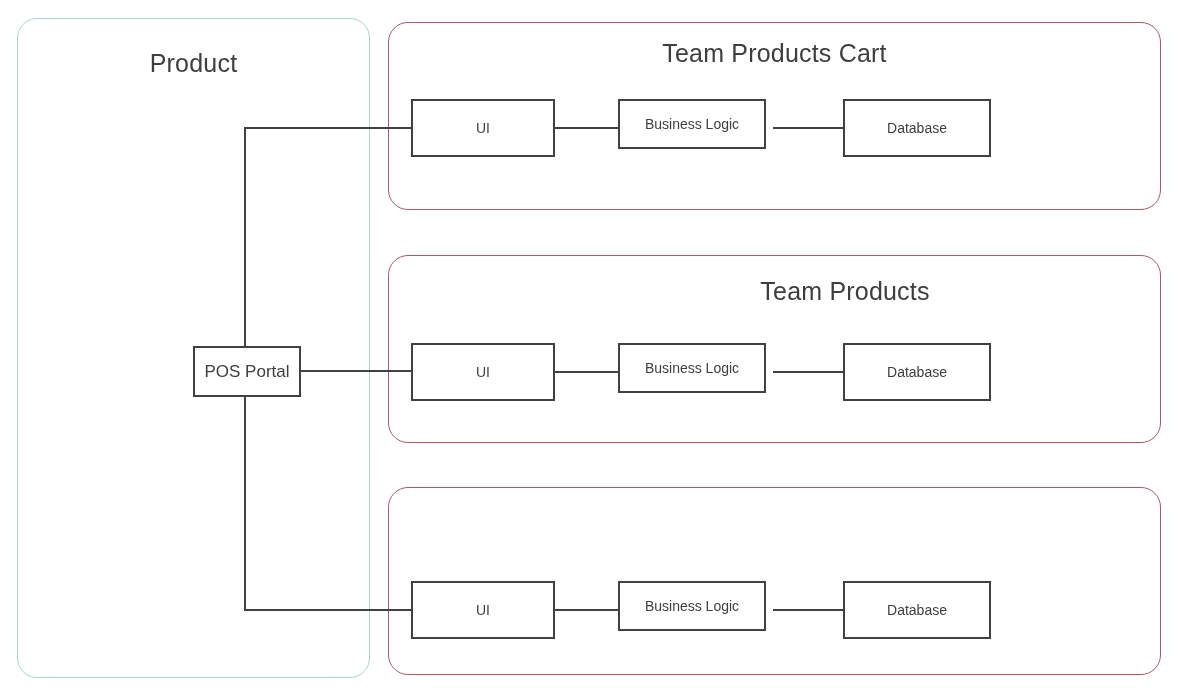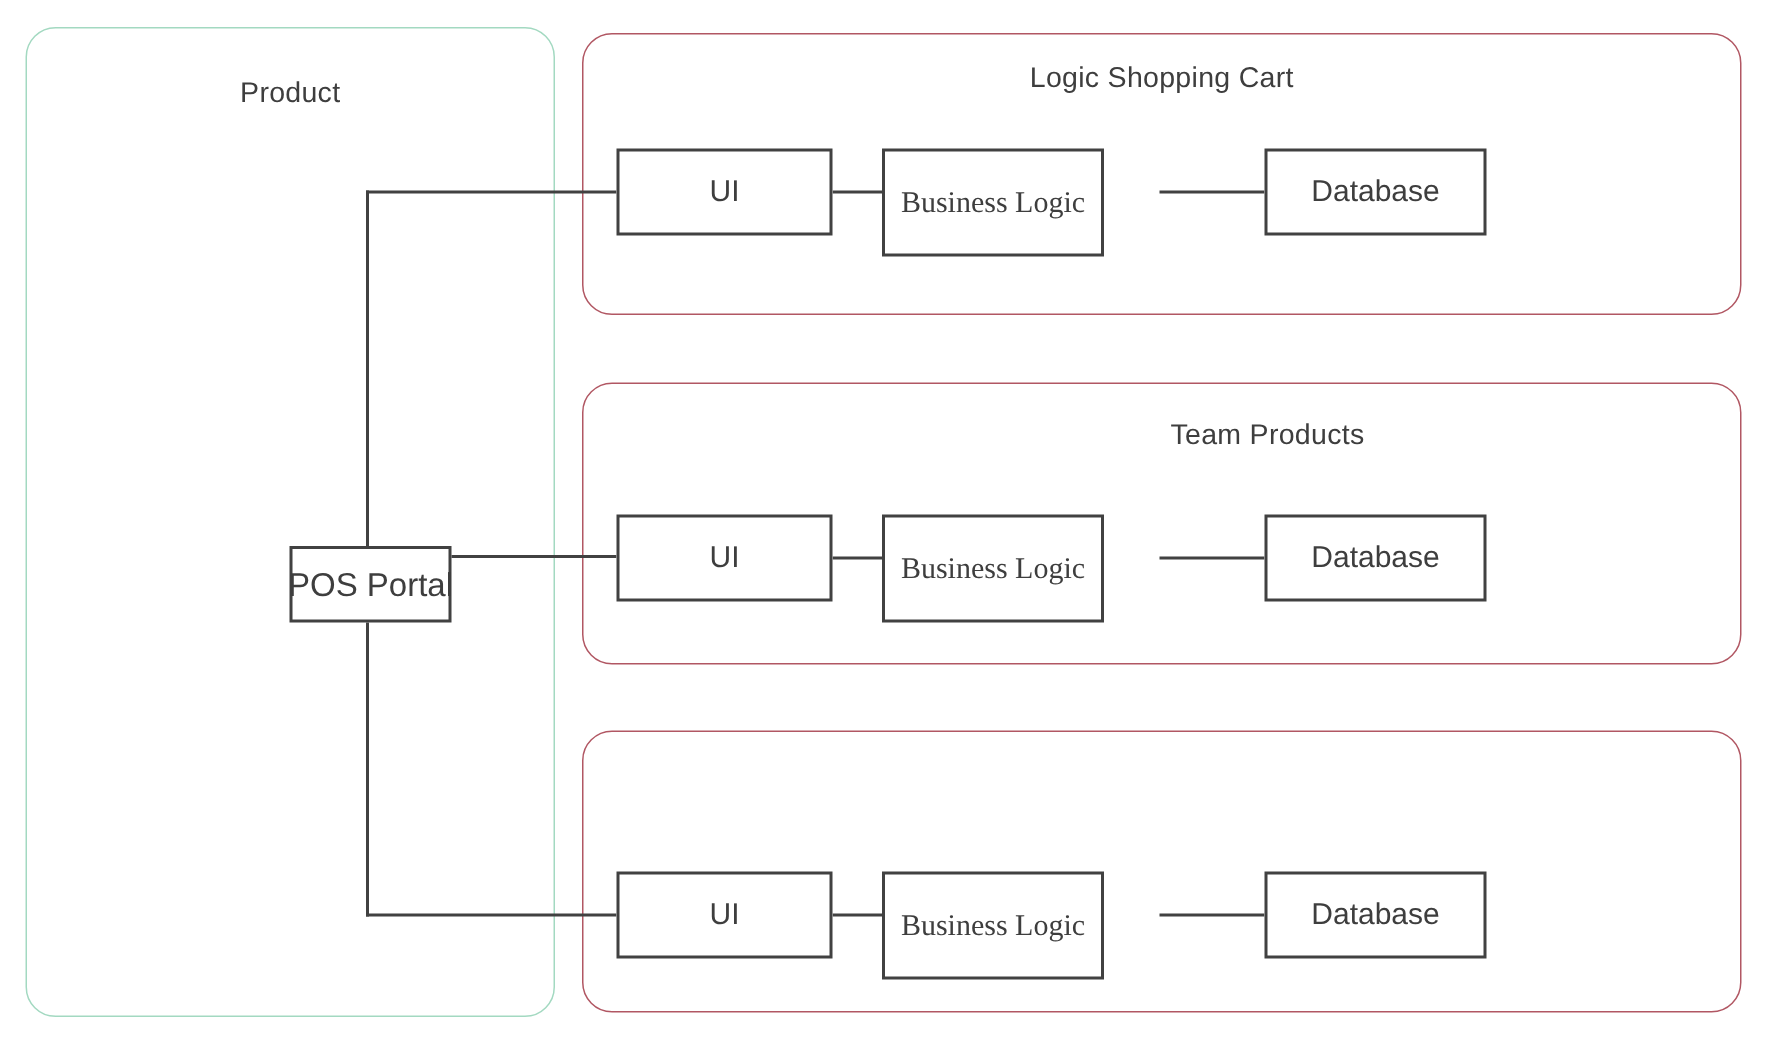--- a/index.html
+++ b/index.html
@@ -30,21 +30,21 @@
     border: 1.5px solid #b15763;
   }
   .group.team.t1 { top: 22px; }
   .group.team.t2 { top: 255px; }
   .group.team.t3 { top: 487px; }
 
   
   .group-title {
     position: absolute;
     text-align: center;
-    font-size: 19px;
+    font-size: 25px;
     line-height: 28px;
     color: #3e3e3e;
     letter-spacing: 0.2px;
   }
   .title-product { left: 17px;  width: 353px; top: 49px; }
   .title-t1      { left: 388px; width: 773px; top: 39px; }
   .title-t2      { left: 388px; width: 869px; top: 277px; padding-left: 45px; }
   .title-t3      { left: 388px; width: 773px; top: 511px; }
 
   
@@ -54,46 +54,46 @@
   }
 
   
   .node {
     position: absolute;
     border: 2px solid #414141;
     background: #ffffff;
     display: flex;
     align-items: center;
     justify-content: center;
-    font-size: 20px;
+    font-size: 14px;
     color: #3e3e3e;
     white-space: nowrap;
   }
-  .node.pos-portal { left: 193px; top: 364px; width: 108px; height: 51px; font-size: 22px; }
+  .node.pos-portal { left: 193px; top: 346px; width: 108px; height: 51px; font-size: 17px; }
 
   .node.ui  { left: 411px; width: 144px; height: 58px; }
-  .node.bl  { left: 588px; width: 148px; height: 72px; font-family: Liberation Serif, serif; }
+  .node.bl  { left: 618px; width: 148px; height: 50px; }
   .node.db  { left: 843px; width: 148px; height: 58px; text-align: center; }
 
   .row1 { top: 99px; }
   .row2 { top: 343px; }
   .row3 { top: 581px; }
 </style>
 </head>
 <body>
 
 <div class="canvas">
 
   <div class="group product"></div>
   <div class="group team t1"></div>
   <div class="group team t2"></div>
   <div class="group team t3"></div>
 
   <div class="group-title title-product">Product</div>
-  <div class="group-title title-t1">Logic Shopping Cart</div>
+  <div class="group-title title-t1">Team Products Cart</div>
   <div class="group-title title-t2">Team Products</div>
 
   <div class="line" style="left:244px; top:127px; width:2px; height:484px;"></div>
   <div class="line" style="left:244px; top:127px; width:167px; height:2px;"></div>
   <div class="line" style="left:300px; top:370px; width:111px; height:2px;"></div>
   <div class="line" style="left:244px; top:609px; width:167px; height:2px;"></div>
 
   <div class="line" style="left:555px; top:127px; width:70px; height:2px;"></div>
   <div class="line" style="left:773px; top:127px; width:70px; height:2px;"></div>
 

